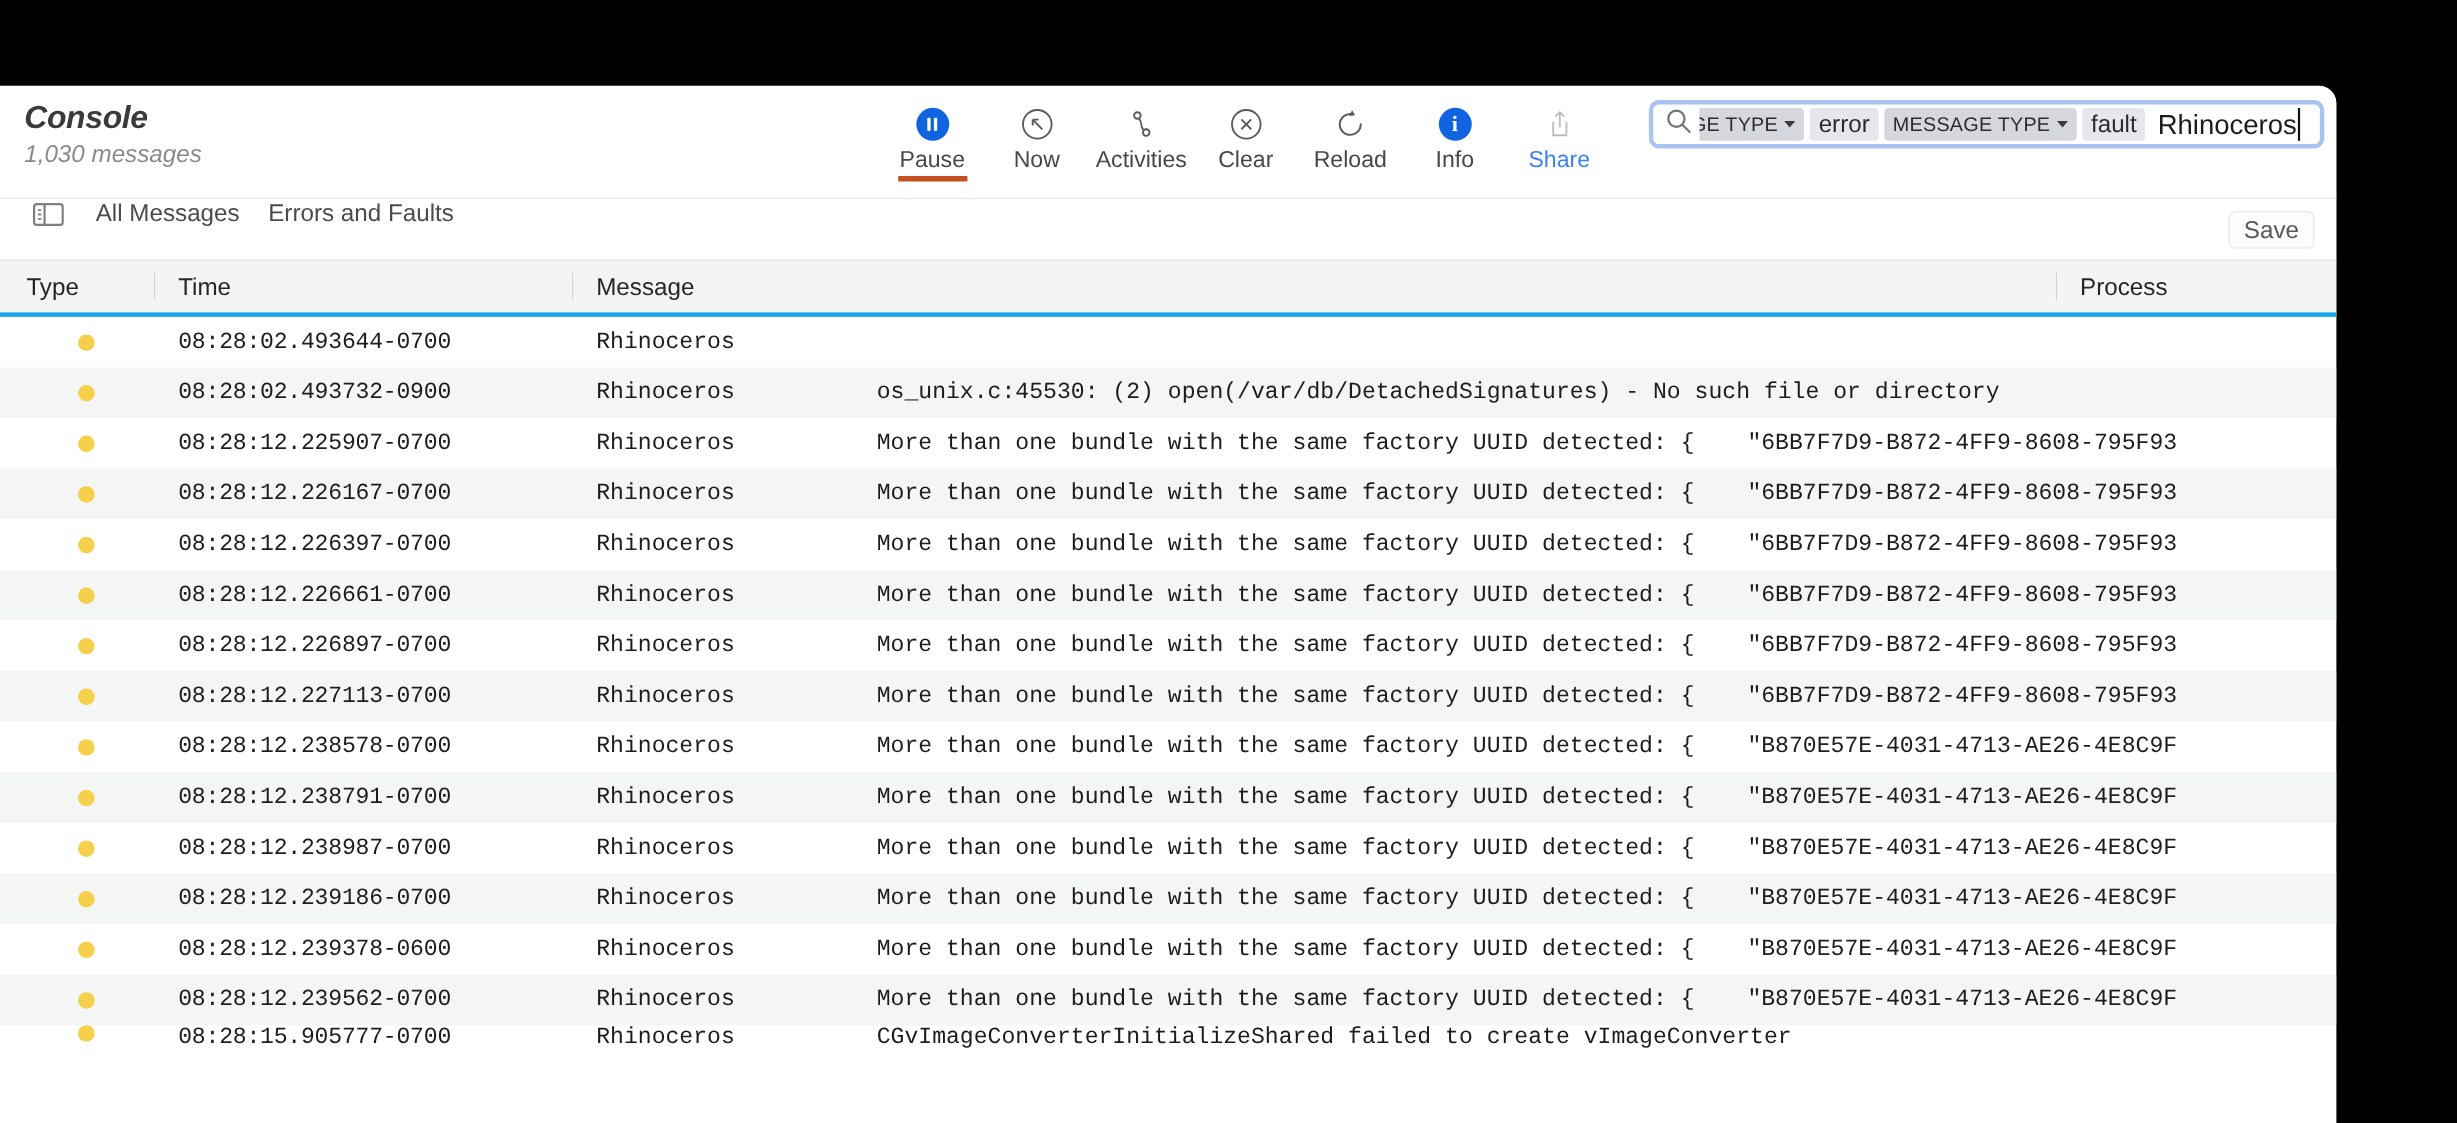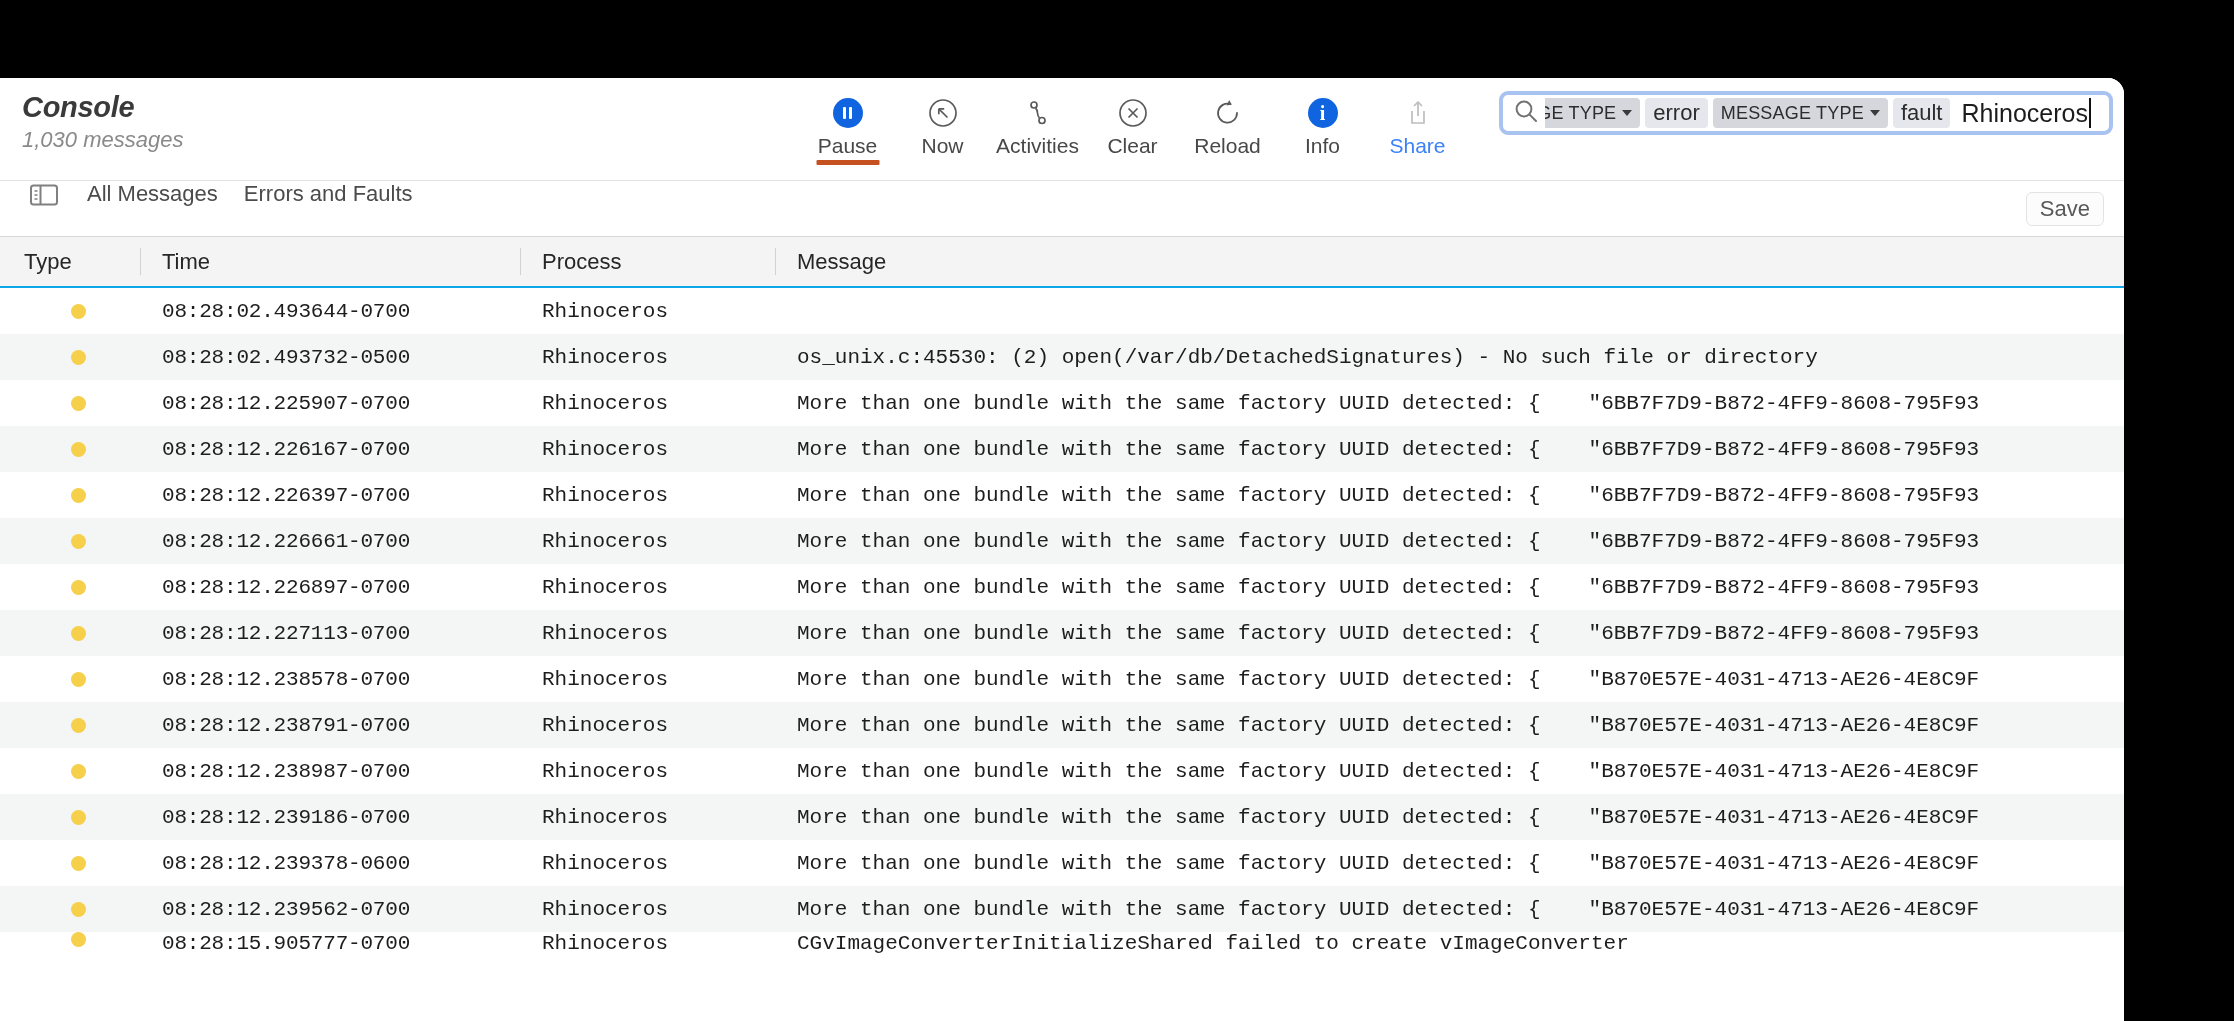--- a/index.html
+++ b/index.html
@@ -124,21 +124,21 @@
     background: #fcfcfc;
     font-size: 22px; color: #585858;
     display: flex; align-items: center;
   }
 
   
   .table { width: 100%; }
   .thead {
     display: flex; height: 51px; align-items: center;
     background: #f4f4f4;
-    border-bottom: 2px solid #0ea5e9;
+    border-bottom: 4px solid #0ea5e9;
     font-size: 22px; color: #262626;
   }
   .th { position: relative; height: 100%; display: flex; align-items: center; }
   .th + .th::before {
     content: ""; position: absolute; left: 0; top: 11px; bottom: 11px;
     width: 1px; background: #d2d2d2;
   }
   .c-type { width: 140px; padding-left: 24px; }
   .c-time { width: 380px; padding-left: 22px; }
   .c-proc { width: 255px; padding-left: 22px; }
@@ -288,36 +288,36 @@
       </span>
       <span class="fb-item">All Messages</span>
       <span class="fb-item">Errors and Faults</span>
       <span class="save-btn">Save</span>
     </div>
 
     <div class="table">
       <div class="thead">
         <div class="th c-type">Type</div>
         <div class="th c-time">Time</div>
+        <div class="th c-msg">Message</div>
         <div class="th c-proc">Process</div>
-        <div class="th c-msg">Message</div>
       </div>
       <div class="tbody">
           <div class="row">
             <div class="c-type">
               <span class="dot" style="background: rgb(246, 207, 75);"></span>
             </div>
             <div class="c-time">08:28:02.493644-0700</div>
             <div class="c-proc">Rhinoceros</div>
           </div>
           <div class="row alt">
             <div class="c-type">
               <span class="dot" style="background: rgb(246, 207, 75);"></span>
             </div>
-            <div class="c-time">08:28:02.493732-0500</div>
+            <div class="c-time">08:28:02.493732-0900</div>
             <div class="c-proc">Rhinoceros</div>
             <div class="c-msg"><span>os_unix.c:45530: (2) open(/var/db/DetachedSignatures) - No such file or directory</span></div>
           </div>
           <div class="row">
             <div class="c-type">
               <span class="dot" style="background: rgb(246, 207, 75);"></span>
             </div>
             <div class="c-time">08:28:12.225907-0700</div>
             <div class="c-proc">Rhinoceros</div>
             <div class="c-msg"><span>More than one bundle with the same factory UUID detected: {</span><span class="msg-uuid">"6BB7F7D9-B872-4FF9-8608-795F93</span></div>

